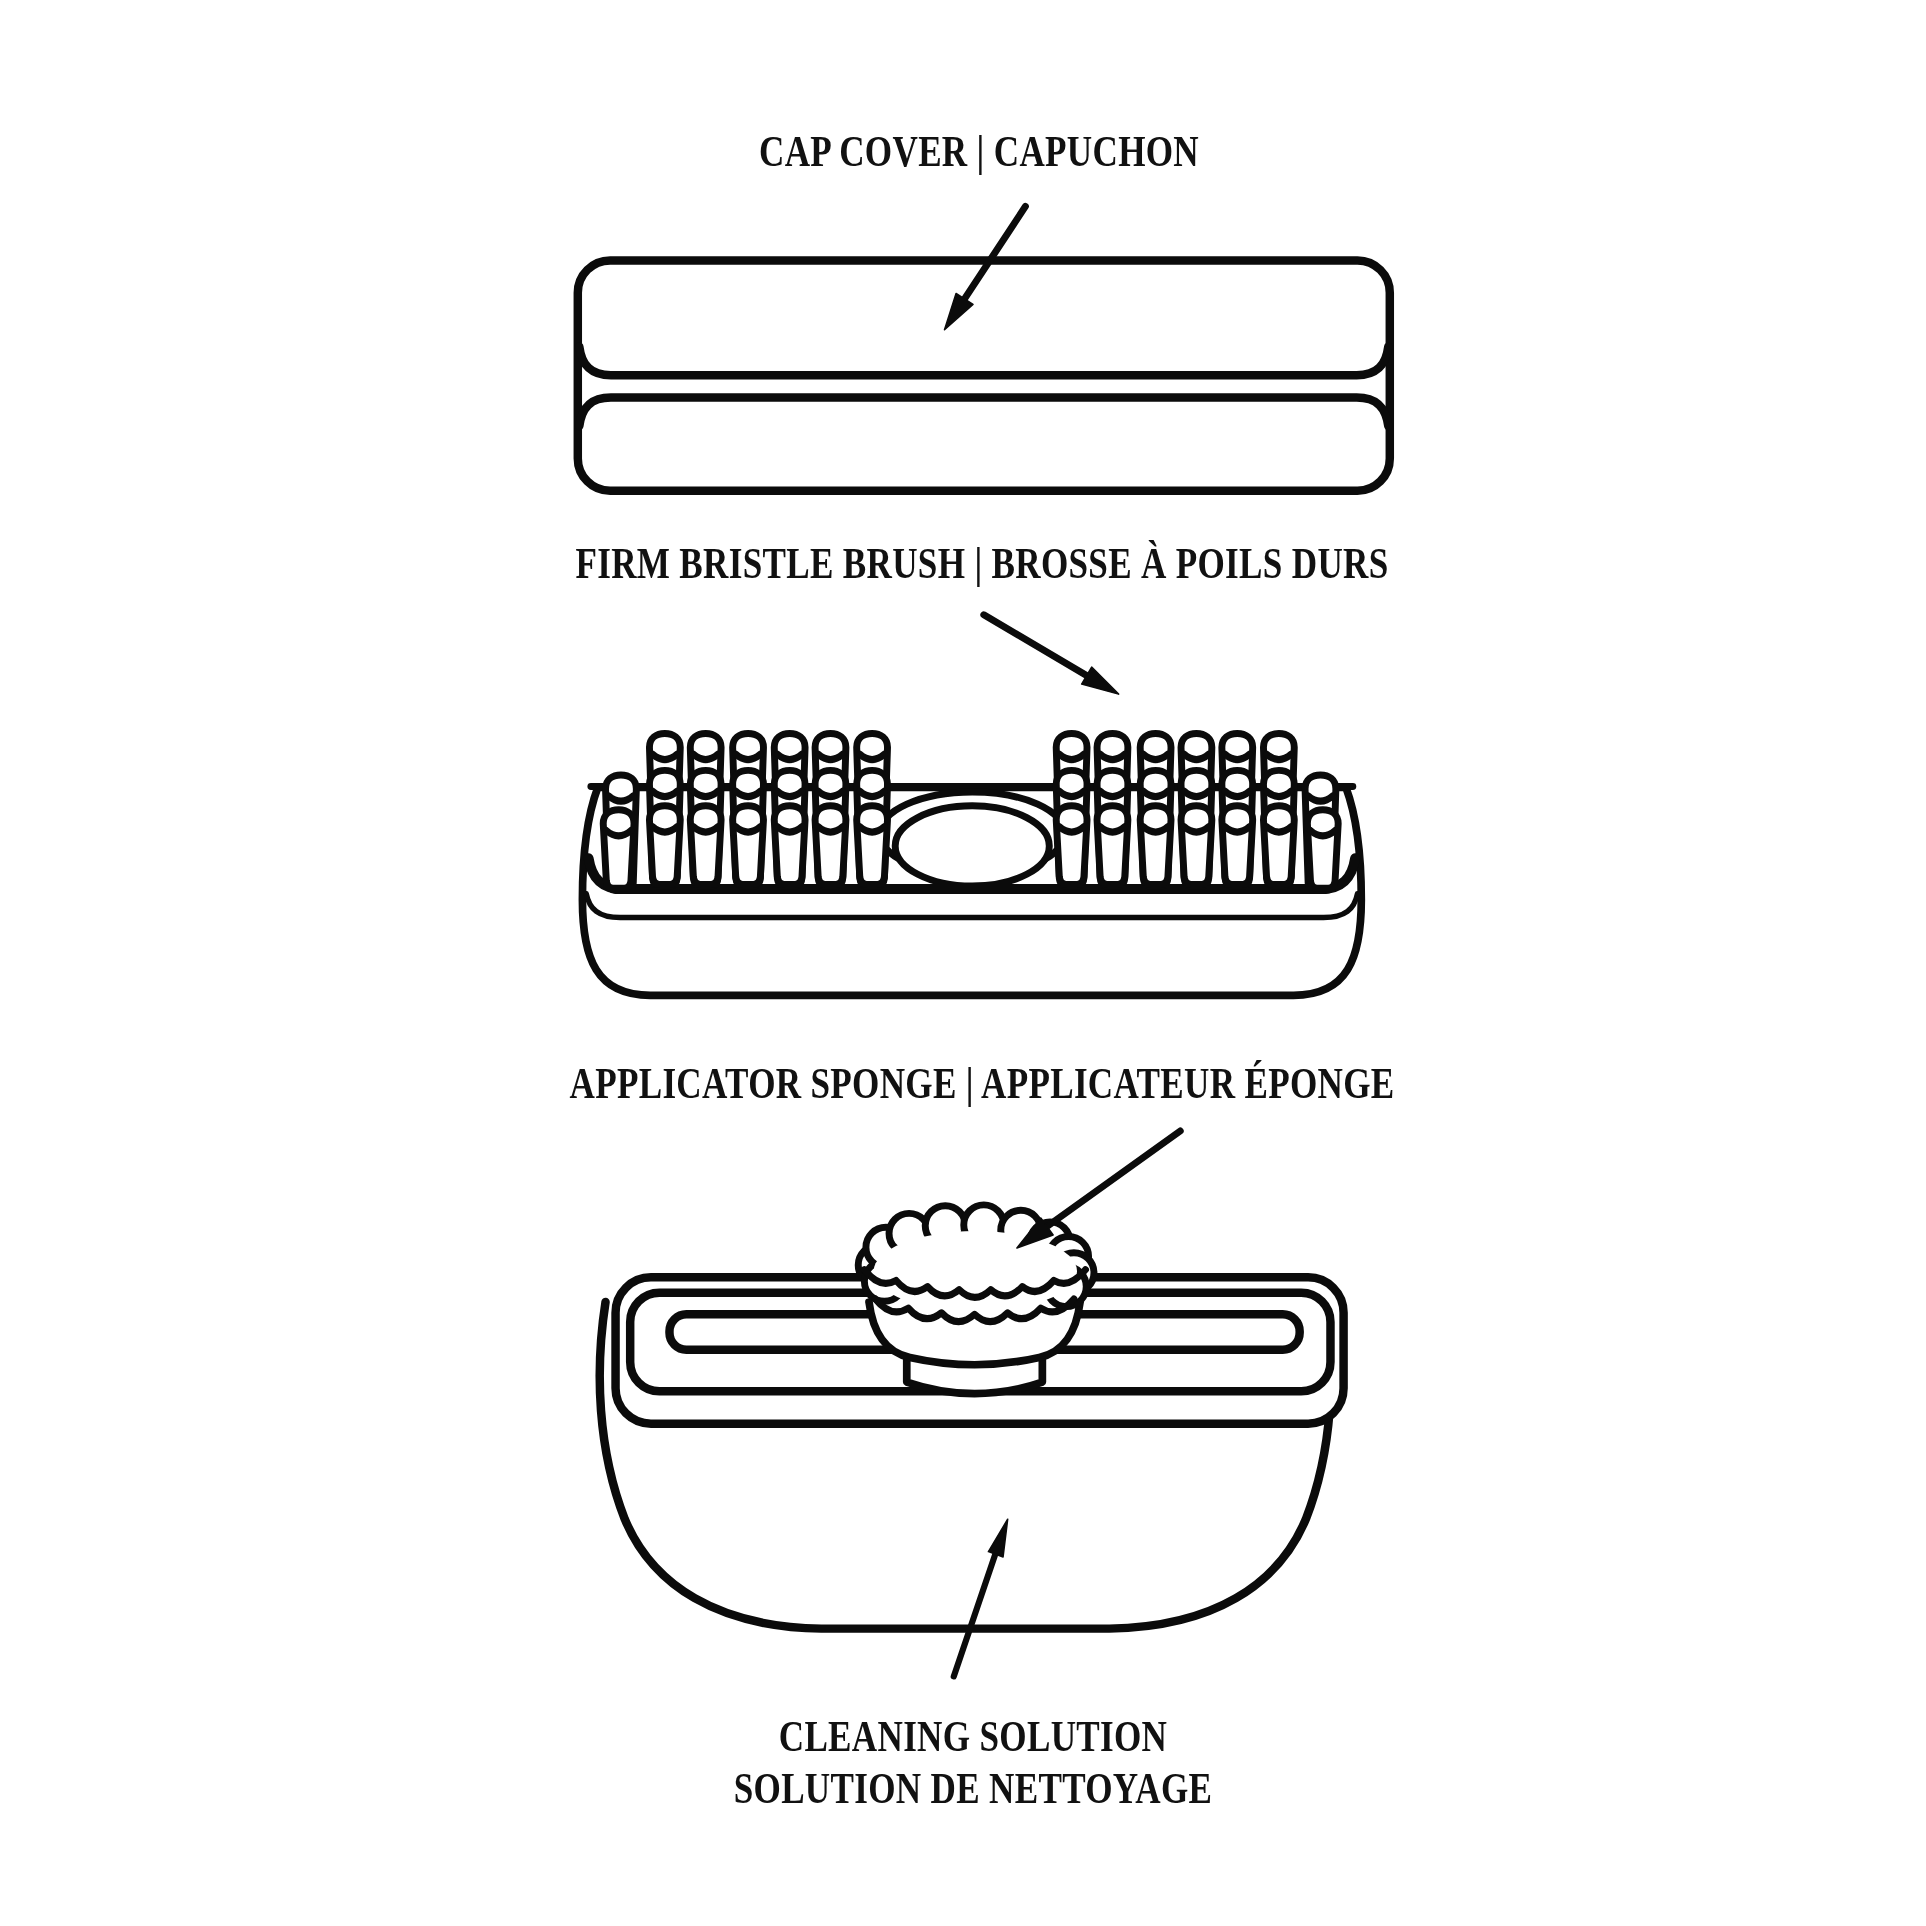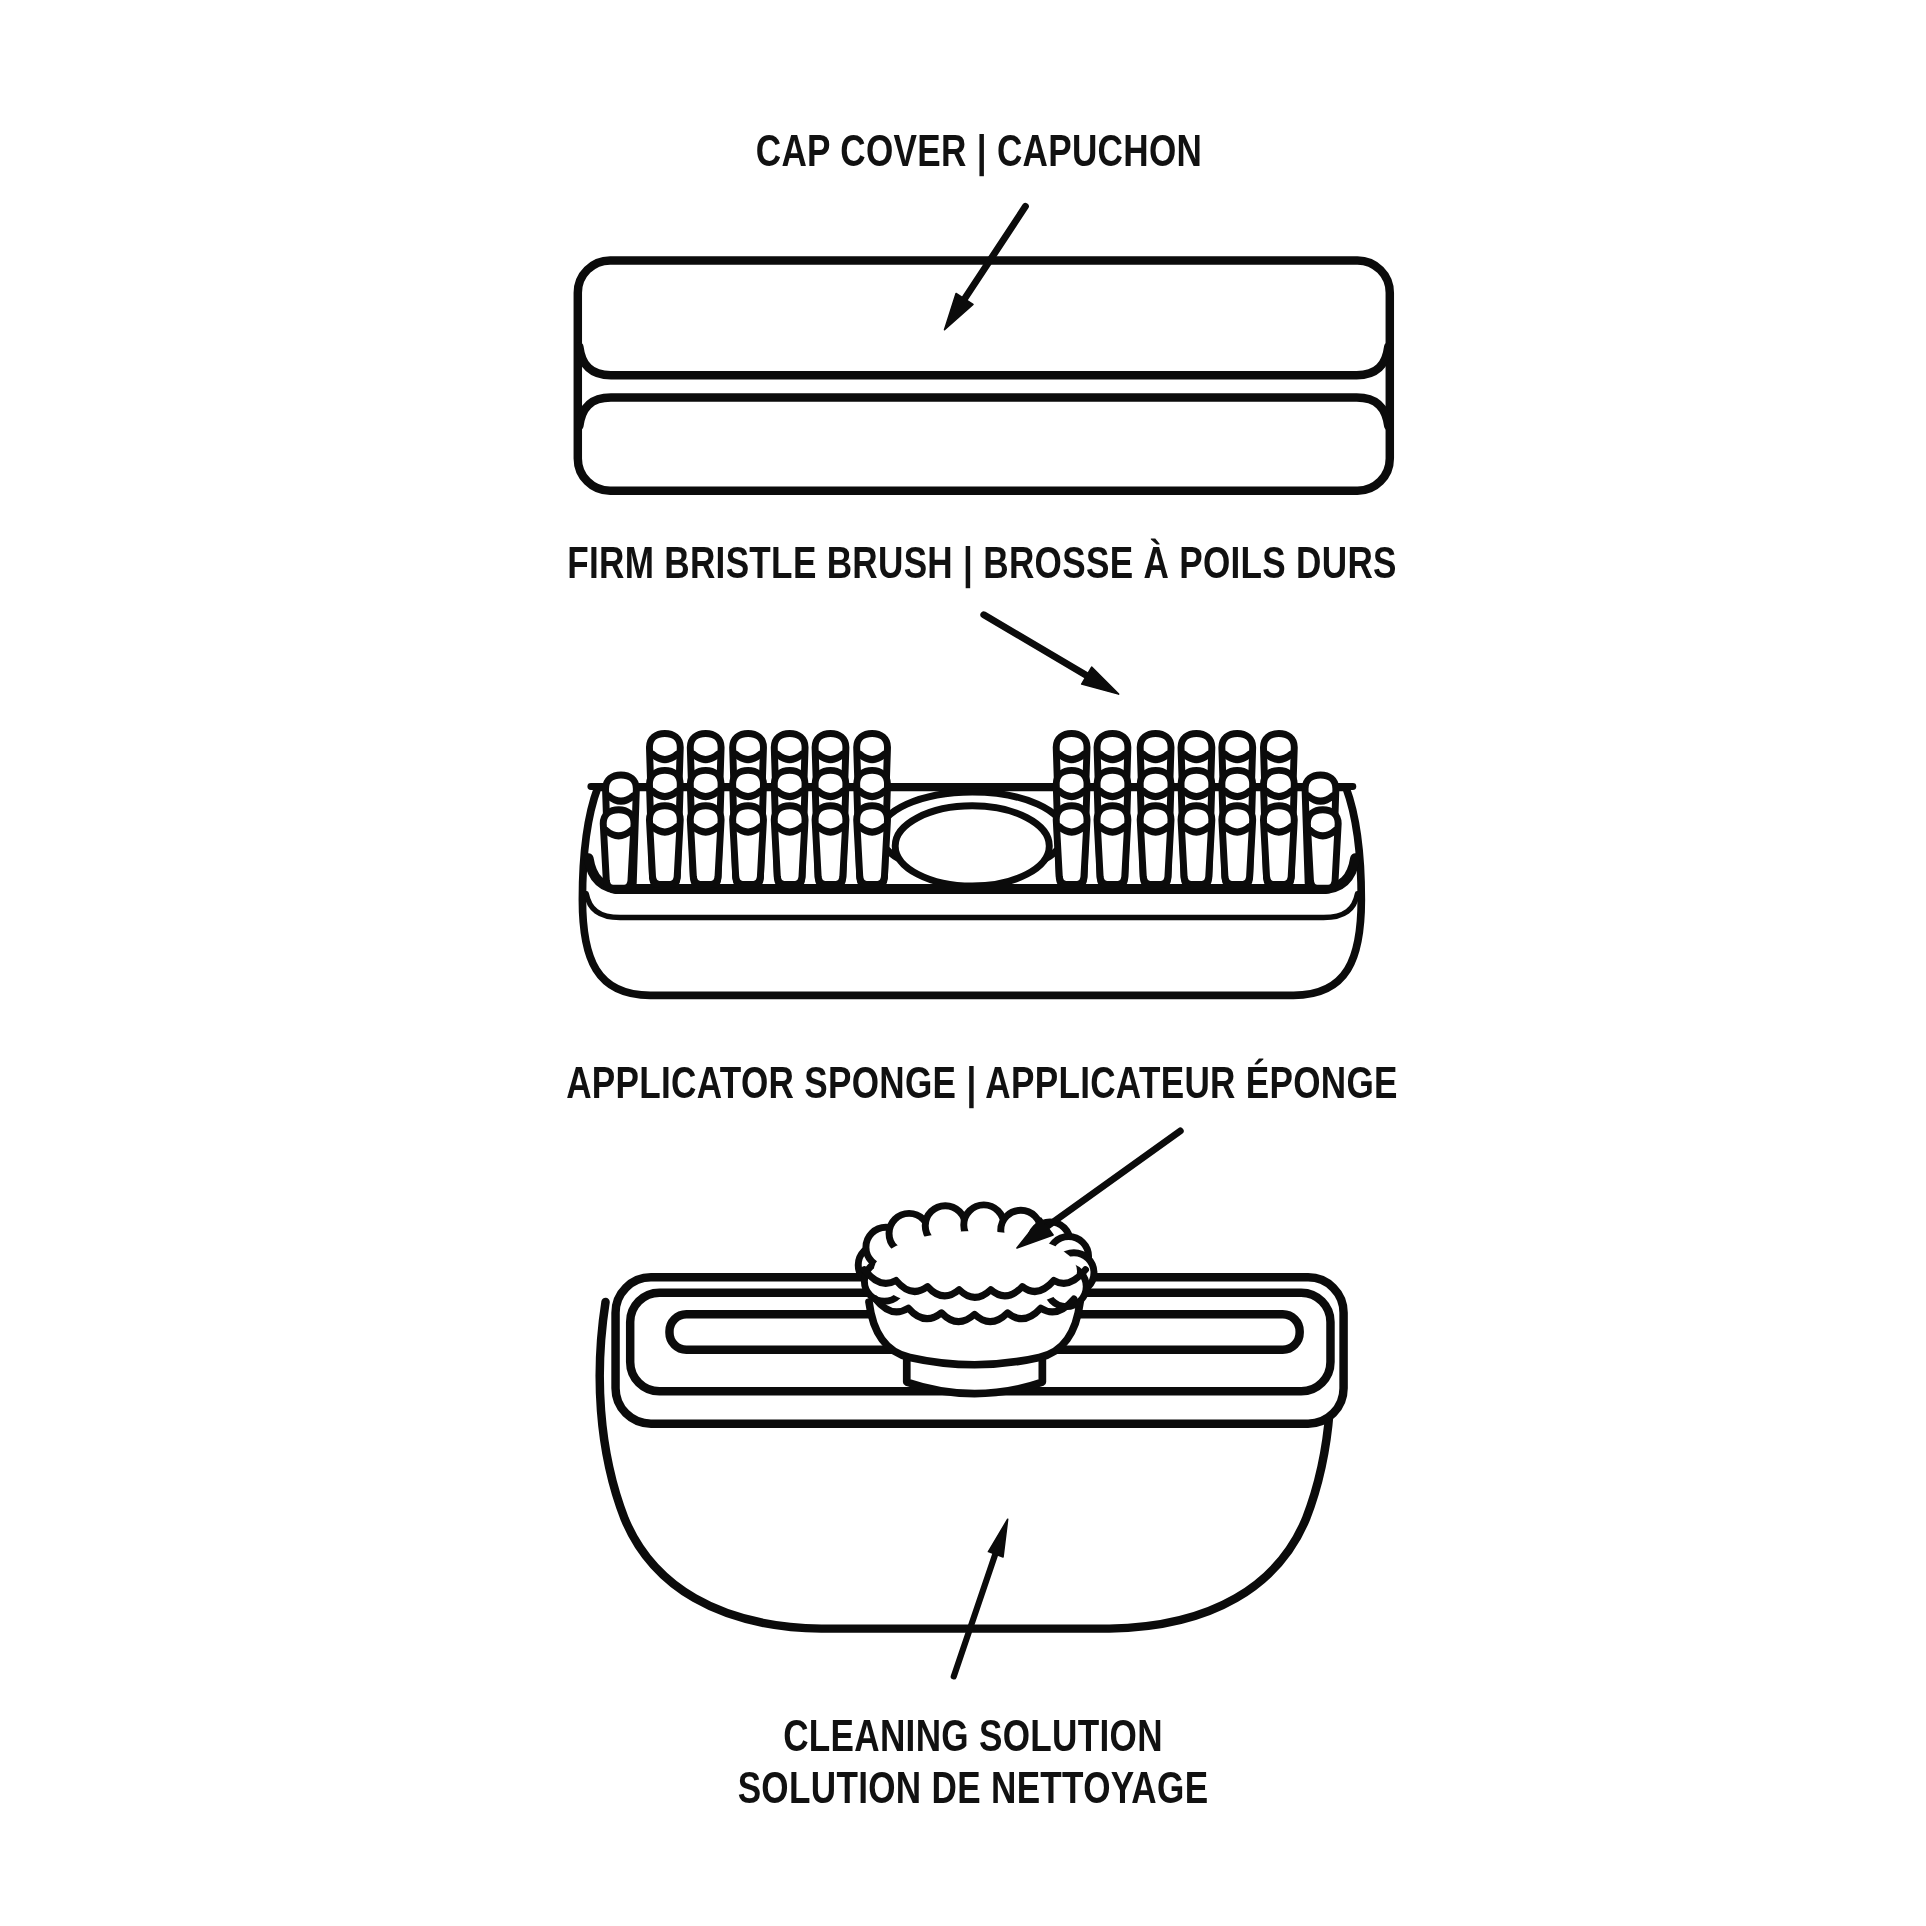--- a/index.html
+++ b/index.html
@@ -1,20 +1,20 @@
 <!DOCTYPE html>
 <html style="font-size:12.3px"><head>
 <meta charset="utf-8">
 <style>
   html,body{margin:0;padding:0;background:#ffffff;}
   .canvas{
     position:relative;
     width:1926px;height:1926px;
     background:#ffffff;
-    font-family:Liberation Sans, sans-serif;
+    font-family:Liberation Serif, serif;
     overflow:hidden;
   }
   .art{position:absolute;left:0;top:0;}
   .label{
     position:absolute;
     color:#111111;
     font-weight:700;
     font-size:45px;
     white-space:nowrap;
     transform:translate(-50%,-50%) scaleX(0.78);

